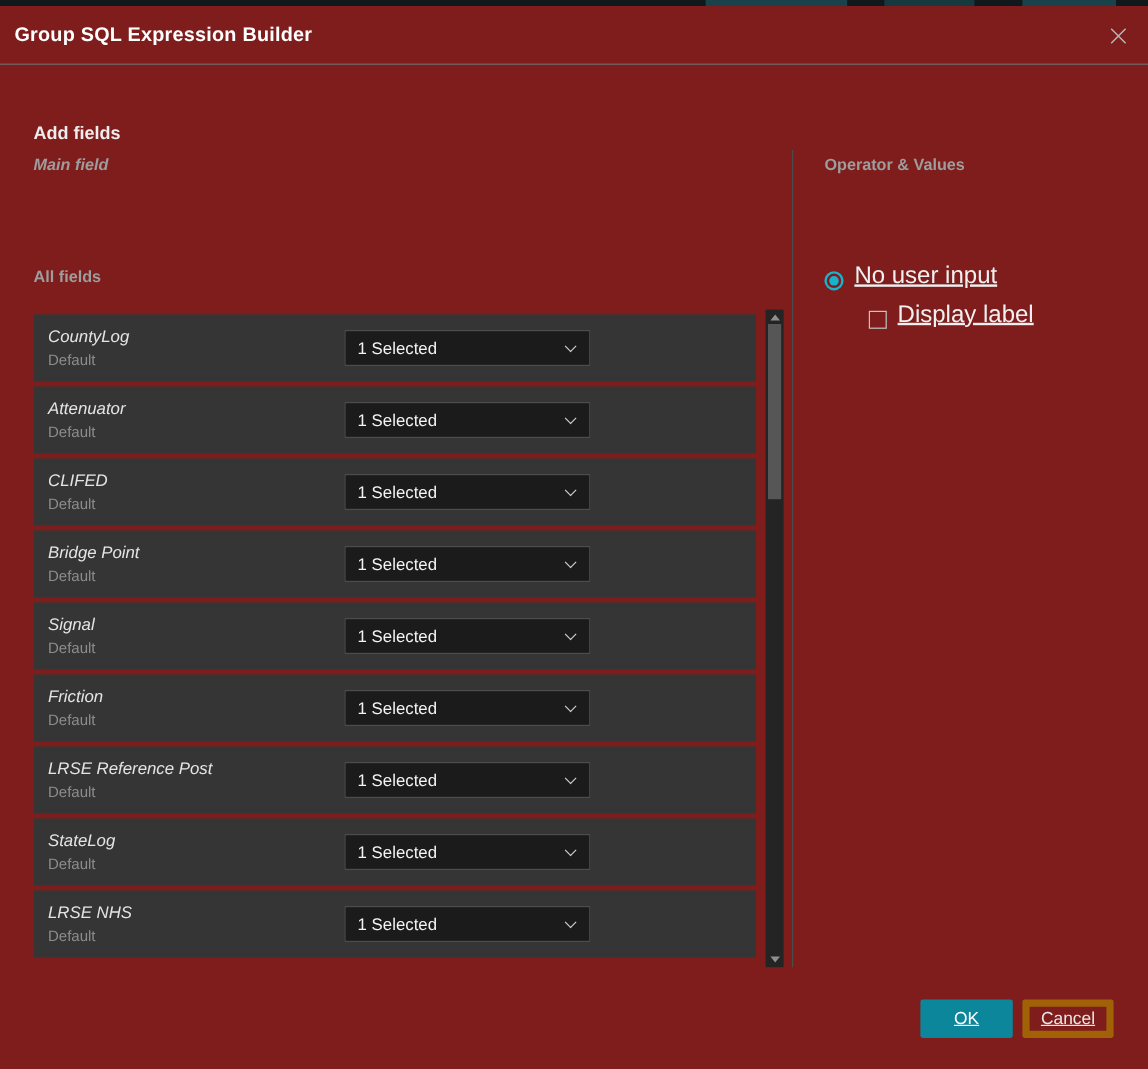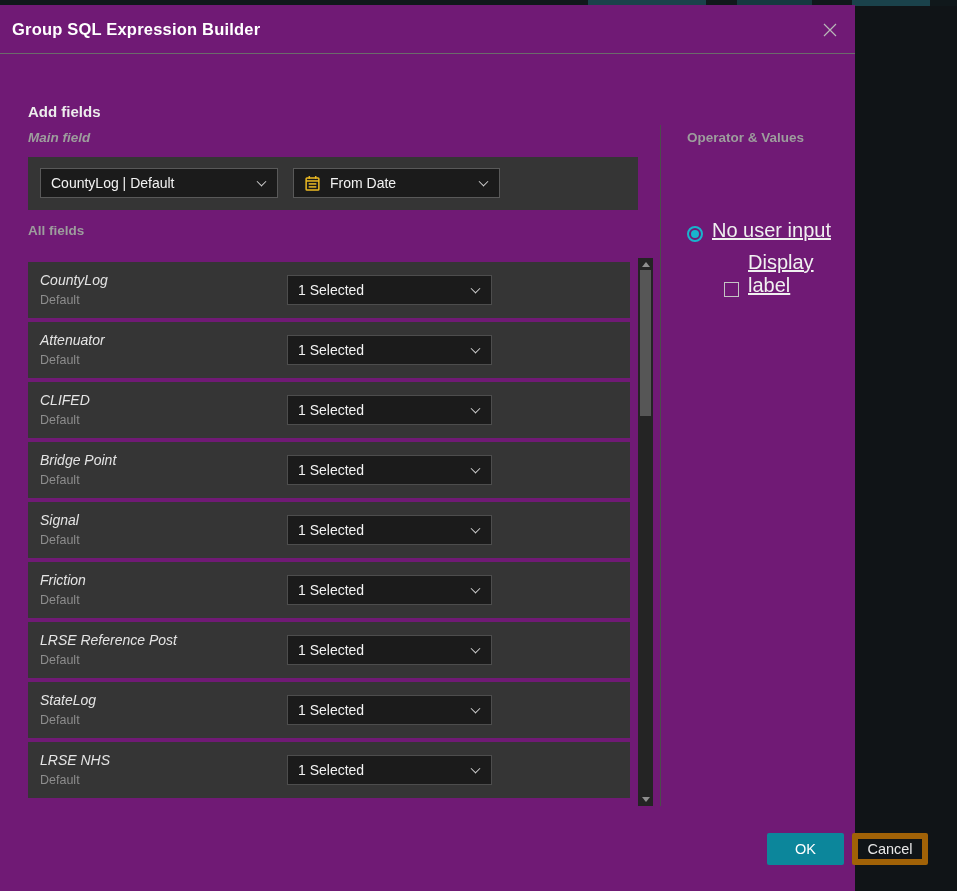--- a/index.html
+++ b/index.html
@@ -11,22 +11,22 @@
   }
   #stage { position: relative; width: 957px; height: 891px; }
 
   
   .bg-strip { position: absolute; top: 0; left: 0; width: 957px; height: 6px; background: #10181b; }
   .bg-frag { position: absolute; top: 0; height: 6px; opacity: .85; }
 
   
   .dialog {
     position: absolute; top: 5px; left: 0;
-    width: 855px; height: 886px;
-    background: #701a75;
+    width: 957px; height: 886px;
+    background: #7f1d1d;
     color: #e6e6e6;
   }
   .dialog-header {
     position: absolute; top: 0; left: 0; right: 0; height: 49px;
     border-bottom: 1px solid #6b6b6b;
   }
   .dialog-title {
     position: absolute; left: 12px; top: 0; height: 49px;
     display: flex; align-items: center;
     font-size: 16.5px; font-weight: 700; color: #ffffff; letter-spacing: .2px;
@@ -93,20 +93,21 @@
   }
   .radio-label { margin-left: 9px; }
   .check-label { margin-left: 9px; }
 
   
   .btn {
     position: absolute; height: 32px; font-size: 14.5px;
     display: flex; align-items: center; justify-content: center;
     border-radius: 2px; cursor: pointer; border: none;
     font-family: "Liberation Sans", sans-serif;
+    text-decoration: underline;
   }
   .btn-ok { left: 767px; top: 828px; width: 77px; background: var(--accent-teal); color: #ffffff; }
   .btn-cancel { left: 852px; top: 828px; width: 76px; background: transparent; border: 6px solid #a16207; color: #e8e8e8; }
 </style>
 </head>
 <body>
 
 <div id="stage">
 
   <div class="bg-strip">
@@ -123,40 +124,20 @@
         <svg width="16" height="16" viewBox="0 0 16 16">
             <path d="M2 2 L14 14 M14 2 L2 14" stroke="currentColor" stroke-width="1.2" fill="none"></path>
           </svg>
       </button>
     </div>
 
     <div class="section-heading" style="left:28px;top:83px;">Add fields</div>
 
     <div class="section-label" style="left:28px;top:125px;font-style:italic;">Main field</div>
 
-    <div class="panel" style="left:28px;top:152px;width:610px;height:53px;">
-      <div class="select" style="left:12px;top:11px;width:238px;height:30px;">
-        <span>CountyLog | Default</span>
-        <span class="chevron"></span>
-      </div>
-      <div class="select" style="left:265px;top:11px;width:207px;height:30px;">
-        <span class="cal-icon">
-          <svg width="17" height="17" viewBox="0 0 16 16" fill="none" stroke="currentColor" stroke-width="1.4">
-            <rect x="2" y="2.8" width="12" height="11.4" rx="0.8"></rect>
-            <line x1="2" y1="5.6" x2="14" y2="5.6"></line>
-            <line x1="5" y1="1" x2="5" y2="3.4"></line>
-            <line x1="11" y1="1" x2="11" y2="3.4"></line>
-            <line x1="4.4" y1="8.4" x2="11.6" y2="8.4"></line>
-            <line x1="4.4" y1="11.2" x2="11.6" y2="11.2"></line>
-          </svg>
-        </span>
-        <span>From Date</span>
-        <span class="chevron"></span>
-      </div>
-    </div>
 
     <div class="section-label" style="left:28px;top:218px;">All fields</div>
 
     <div style="position:absolute;left:28px;top:257px;width:602px;" id="fields-list">
   <div class="field-row">
     <div class="field-name">CountyLog</div>
     <div class="field-sub">Default</div>
     <div class="select row-select">
       <span>1 Selected</span>
       <span class="chevron"></span>

